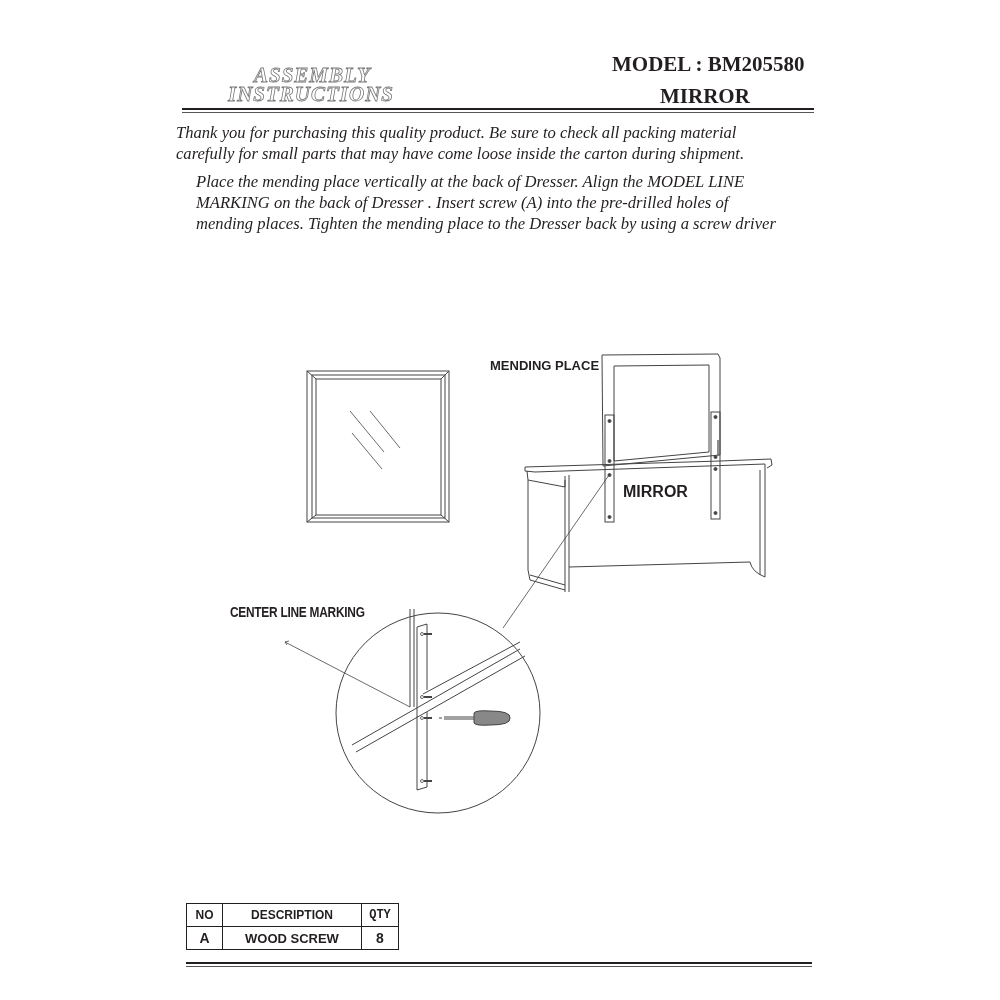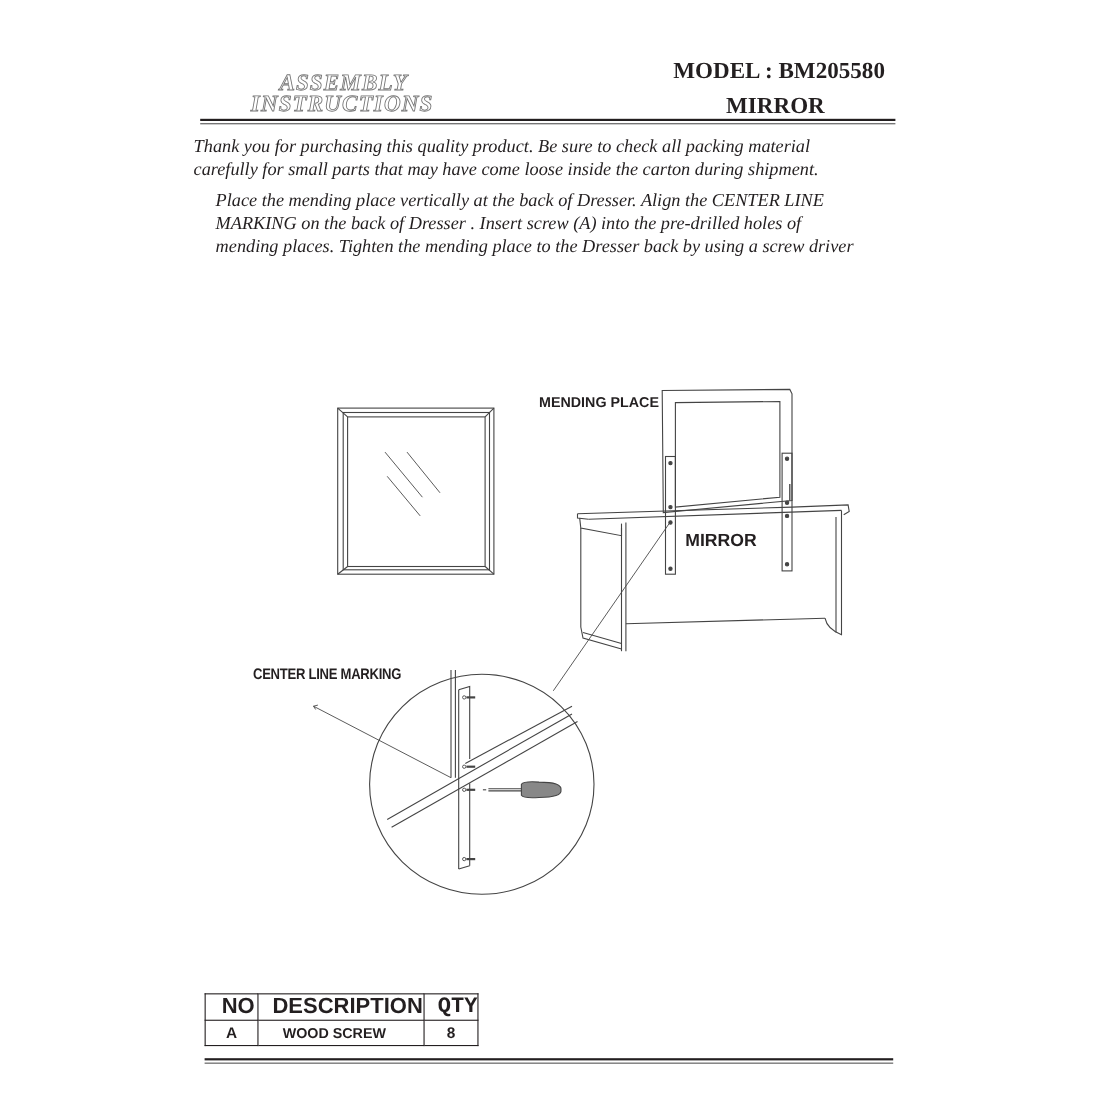--- a/index.html
+++ b/index.html
@@ -15,21 +15,21 @@
   .para { font-family: "Liberation Serif", serif; font-style: italic; font-size: 16.6px; line-height: 21px; color: #231f20; white-space: nowrap; }
   .para1 { left: 176px; top: 122px; font-style: italic; }
   .para2 { left: 196px; top: 171px; }
   .label-sans { font-family: "Liberation Sans", sans-serif; font-weight: bold; color: #231f20; white-space: nowrap; }
   .mending-label { left: 490px; top: 358px; font-size: 13px; }
   .dresser-label { left: 623px; top: 483px; font-size: 16px; }
   .center-label { left: 230px; top: 604px; font-size: 14px; transform: scaleX(0.85); transform-origin: left; letter-spacing: -0.3px; }
   svg.art { position: absolute; left: 0; top: 0; }
   .parts-table { position: absolute; left: 186px; top: 903px; border-collapse: collapse; font-family: "Liberation Sans", sans-serif; font-weight: bold; color: #231f20; }
   .parts-table td, .parts-table th { border: 1.5px solid #231f20; padding: 0; height: 22px; text-align: center; }
-  .parts-table th { font-size: 20px; padding-left: 12px; }
+  .parts-table th { font-size: 12px; }
   .parts-table td { font-size: 14px; }
   .parts-table .c-no { width: 35px; }
   .parts-table .c-desc { width: 138px; }
   .parts-table .c-qty { width: 36px; font-family: Liberation Mono, monospace; }
   .parts-table td.desc-val { font-size: 13px; text-align: left; padding-left: 22px; }
   .rule-bottom { left: 186px; top: 962px; width: 626px; height: 0; border-top: 2px solid #231f20; }
   .rule-bottom2 { left: 186px; top: 966px; width: 626px; height: 0; border-top: 1px solid #555; }
 </style>
 </head>
 <body>
@@ -42,21 +42,21 @@
 <div class="abs product">MIRROR</div>
 <div class="abs rule-top"></div>
 <div class="abs rule-top2"></div>
 
 <div class="abs para para1">
   <div>Thank you for purchasing this quality product. Be sure to check all packing material</div>
   <div>carefully for small parts that may have come loose inside the carton during shipment.</div>
 </div>
 
 <div class="abs para para2">
-  <div>Place the mending place vertically at the back of Dresser. Align the CENTER LINE</div>
+  <div>Place the mending place vertically at the back of Dresser. Align the MODEL LINE</div>
   <div>MARKING on the back of Dresser . Insert screw (A) into the pre-drilled holes of</div>
   <div>mending places. Tighten the mending place to the Dresser back by using a screw driver</div>
 </div>
 
 <svg class="art" width="1000" height="1000" viewBox="0 0 1000 1000">
   <g fill="none" stroke="#444" stroke-width="1">
 
     <g>
       <rect x="307" y="371" width="142" height="151"></rect>
       <rect x="312" y="375" width="133" height="143"></rect>

